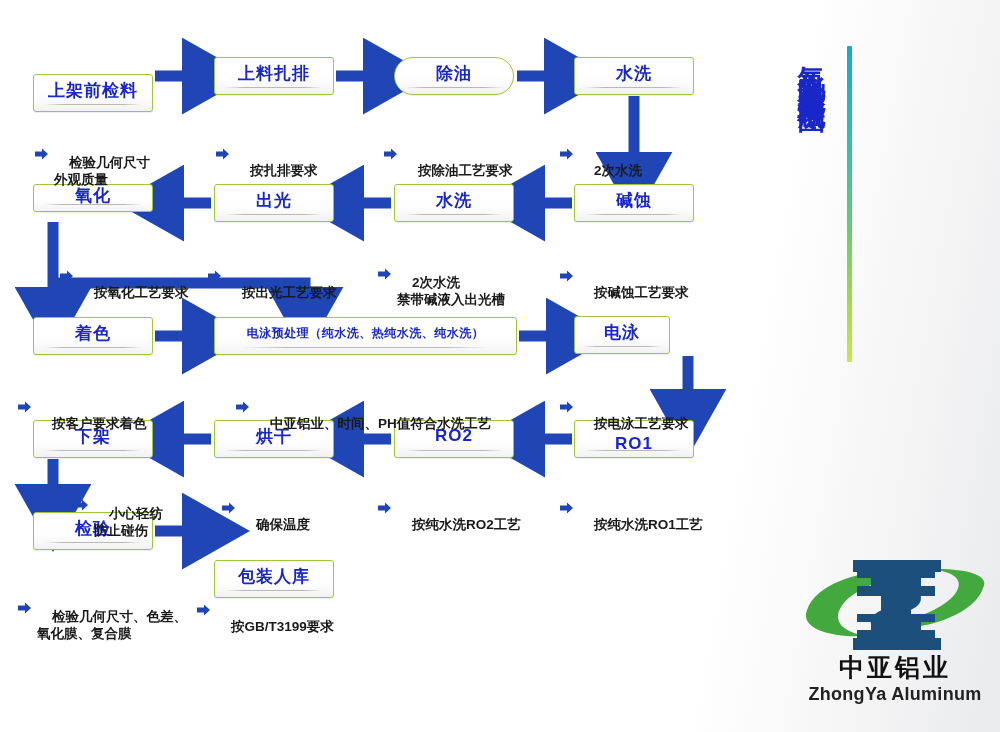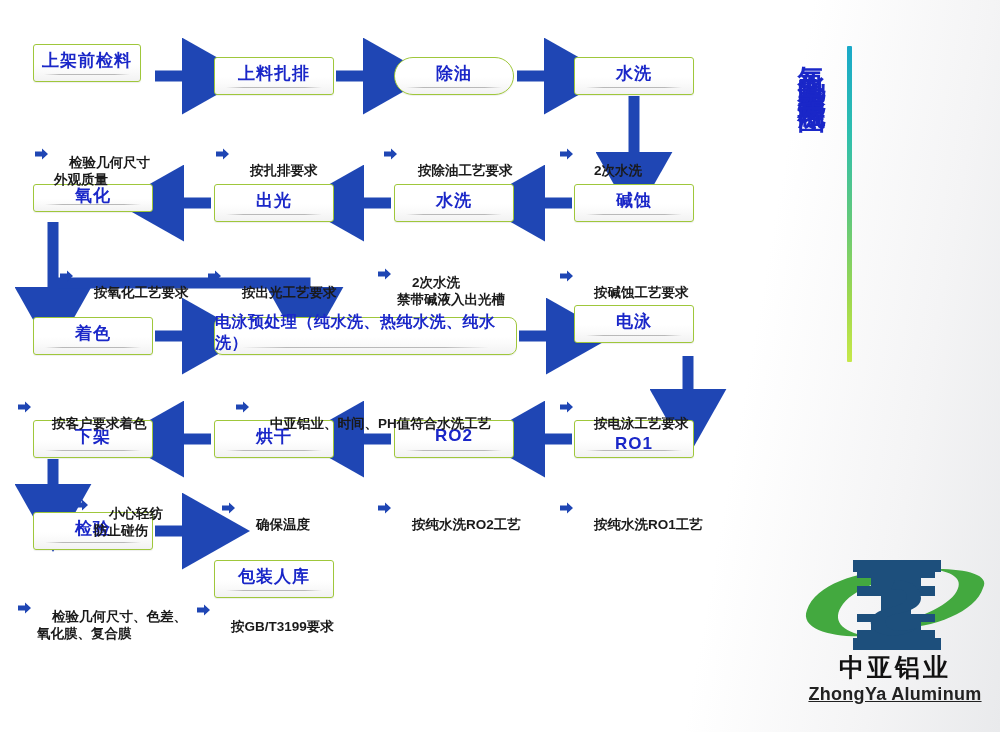--- a/index.html
+++ b/index.html
@@ -30,21 +30,21 @@
   }
   .box::after{
     content:"";
     position:absolute;
     left:9%;right:9%;
     bottom:6px;
     height:1px;
     background:linear-gradient(to right,rgba(170,170,170,0),#b9b9b9 18%,#b9b9b9 82%,rgba(170,170,170,0));
   }
   .box span{position:relative;top:-3px;}
-  .box.wide{font-size:16px;letter-spacing:0.5px;border-radius:8px;}
+  .box.wide{font-size:12px;letter-spacing:0.5px;}
 
   
   .note{
     position:absolute;
     color:#1a1a1a;
     font-weight:bold;
     font-size:13.5px;
     line-height:17px;
     white-space:pre;
     padding-left:19px;
@@ -92,21 +92,21 @@
   #logo-cn{
     position:absolute;left:0;top:93px;width:200px;
     text-align:center;
     font-family:"DejaVu Sans","Liberation Sans",sans-serif;
     font-weight:bold;font-size:25px;letter-spacing:3px;color:#111;
   }
   #logo-en{
     position:absolute;left:0;top:126px;width:200px;
     text-align:center;
     font-family:"Liberation Sans",sans-serif;
-    font-weight:bold;font-size:18px;letter-spacing:.3px;color:#222;text-decoration:underline;
+    font-weight:bold;font-size:18px;letter-spacing:.3px;color:#222;
   }
 </style>
 </head>
 <body>
 
 <div id="stage">
 
   <svg class="conn" width="1000" height="732" style="left:0;top:0;">
     <defs>
       <marker id="ah" markerWidth="7" markerHeight="7" refX="2.2" refY="3.5" orient="auto">
@@ -136,21 +136,21 @@
 
     <line x1="572" y1="439" x2="521" y2="439" stroke="#1f46b4" stroke-width="11" marker-end="url(#ah)"></line>
     <line x1="391" y1="439" x2="340" y2="439" stroke="#1f46b4" stroke-width="11" marker-end="url(#ah)"></line>
     <line x1="211" y1="439" x2="160" y2="439" stroke="#1f46b4" stroke-width="11" marker-end="url(#ah)"></line>
 
     <line x1="53" y1="459" x2="53" y2="508" stroke="#1f46b4" stroke-width="11" marker-end="url(#ah)"></line>
 
     <line x1="155" y1="531" x2="206" y2="531" stroke="#1f46b4" stroke-width="11" marker-end="url(#ah)"></line>
   </svg>
 
-  <div class="box" style="left:33px;top:44px;width:108px;height:38px;font-family:Liberation Serif, serif;">
+  <div class="box" style="left:33px;top:74px;width:120px;height:38px;font-family:Liberation Serif, serif;">
     <span>上架前检料</span>
     </div>
 
   <div class="box" style="left:214px;top:57px;width:120px;height:38px;">
     <span>上料扎排</span>
     </div>
 
   <div class="box" style="left:394px;top:57px;width:120px;height:38px;border-radius:19px;">
     <span>除油</span>
     </div>
@@ -176,21 +176,21 @@
     </div>
 
   <div class="box" style="left:33px;top:317px;width:120px;height:38px;">
     <span>着色</span>
     </div>
 
   <div class="box wide" style="left:214px;top:317px;width:303px;height:38px;">
     <span>电泳预处理（纯水洗、热纯水洗、纯水洗）</span>
     </div>
 
-  <div class="box" style="left:574px;top:305px;width:120px;height:38px;">
+  <div class="box" style="left:574px;top:316px;width:96px;height:38px;">
     <span>电泳</span>
     </div>
 
   <div class="box" style="left:574px;top:420px;width:120px;height:38px;align-items:flex-end;">
     <span>RO1</span>
     </div>
 
   <div class="box" style="left:394px;top:420px;width:120px;height:38px;">
     <span>RO2</span>
     </div>

